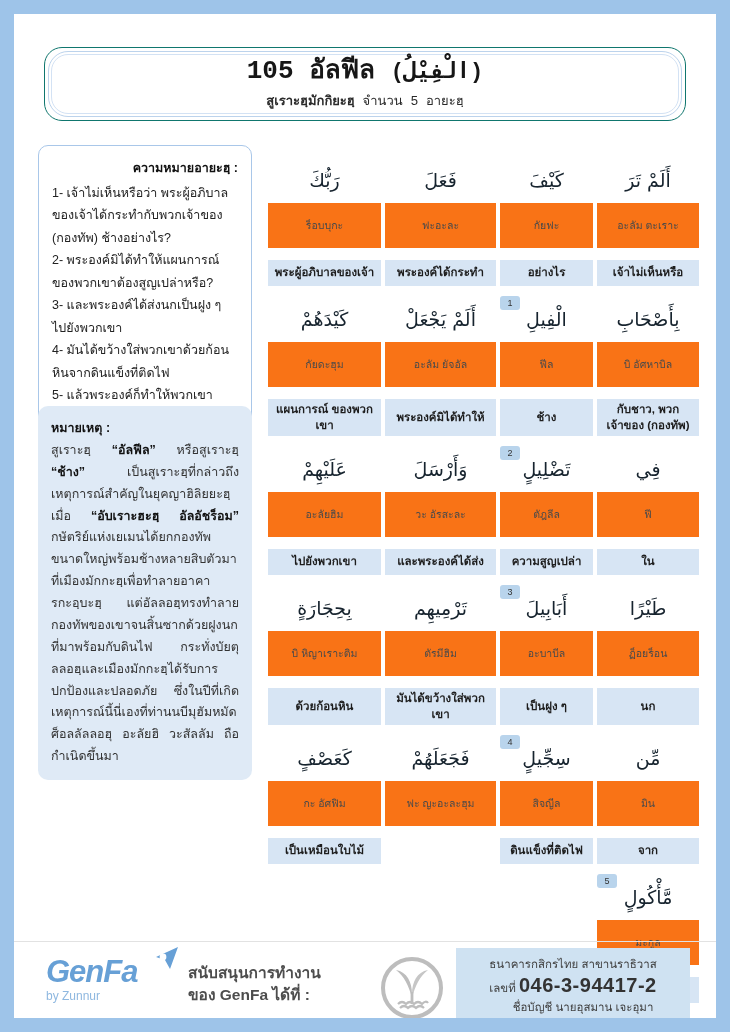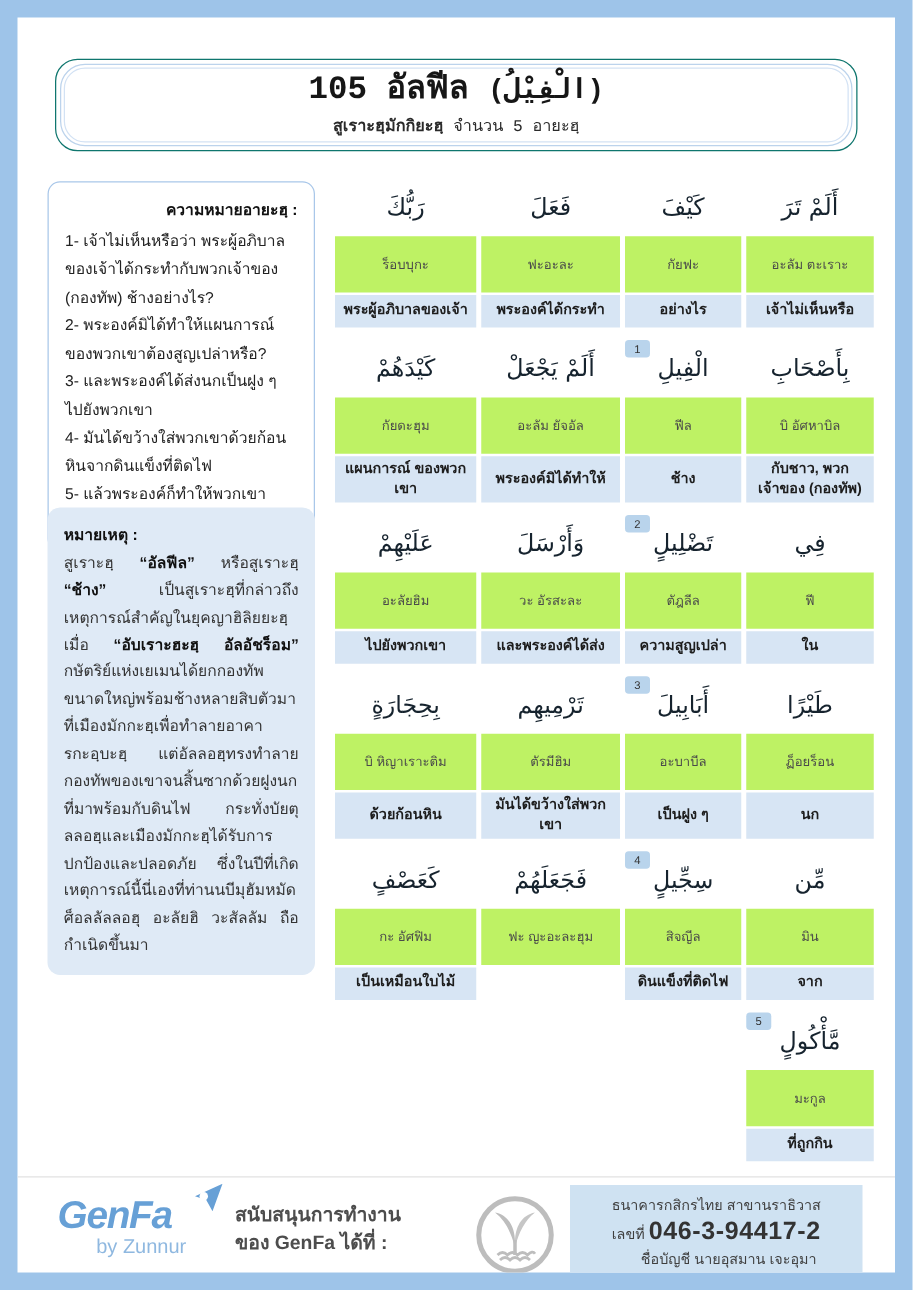--- a/index.html
+++ b/index.html
@@ -40,55 +40,55 @@
   .note-box{
     position:absolute;left:24px;top:392px;width:214px;
     background:#dfeaf6;border-radius:10px;
     padding:12px 13px;box-sizing:border-box;
     font-size:12.5px;color:#333;line-height:1.75;text-align:justify;
   }
   .note-heading{font-weight:bold;color:#111;text-align:left;}
   .note-box .b{font-weight:bold;color:#111;}
   
   .word-grid{
-    position:absolute;left:254px;top:129px;width:431px;
+    position:absolute;left:254px;top:143px;width:431px;
     display:grid;grid-template-columns:113px 111px 93px 102px;
     column-gap:4px;row-gap:10px;
   }
   .cell{display:flex;flex-direction:column;position:relative;}
   .marker{
     position:absolute;top:0;left:0;width:20px;height:14px;
     background:#b9d4ec;border-radius:3px;
     font-size:9px;color:#333;display:flex;align-items:center;justify-content:center;
   }
   .ar{
     height:46px;display:flex;align-items:center;justify-content:center;
     font-family:"DejaVu Sans","Liberation Sans",sans-serif;
     font-size:19px;color:#16232e;direction:rtl;
   }
   .tr{
-    background:#bef264;min-height:23px;margin-bottom:2px;
+    background:#f97316;min-height:23px;margin-bottom:12px;
     display:flex;align-items:center;justify-content:center;
     font-size:10.5px;color:#4a4a4a;text-align:center;padding:14px 2px;box-sizing:border-box;
   }
   .mn{
     background:#d7e5f4;flex:1;min-height:26px;
     display:flex;align-items:center;justify-content:center;
     font-size:11.5px;font-weight:bold;color:#1d1d1d;text-align:center;
     line-height:1.35;padding:3px 4px;box-sizing:border-box;
   }
   
   .footer-divider{position:absolute;left:0;top:927px;width:702px;height:1px;background:#e2e2e2;}
   .genfa-logo{position:absolute;left:32px;top:942px;width:140px;}
   .genfa-name{
     font-size:31px;font-weight:bold;font-style:italic;color:#67a0d6;
     letter-spacing:-1px;line-height:1;
   }
   .genfa-plane{position:absolute;left:108px;top:-9px;}
-  .genfa-by{font-size:16px;color:#8fb8e0;text-align:center;margin-top:2px;padding-right:6px;}
+  .genfa-by{font-size:12px;color:#8fb8e0;text-align:left;margin-top:2px;padding-right:6px;}
   .support-text{
     position:absolute;left:174px;top:948px;width:170px;
     font-size:15.5px;font-weight:bold;color:#4d4d4d;line-height:1.45;
   }
   .bank-icon{position:absolute;left:362px;top:938px;width:72px;height:72px;}
   .bank-box{
     position:absolute;left:442px;top:934px;width:234px;height:74px;
     background:#cfe2f2;display:flex;flex-direction:column;
     align-items:center;justify-content:center;
     color:#3f3f3f;text-align:center;

